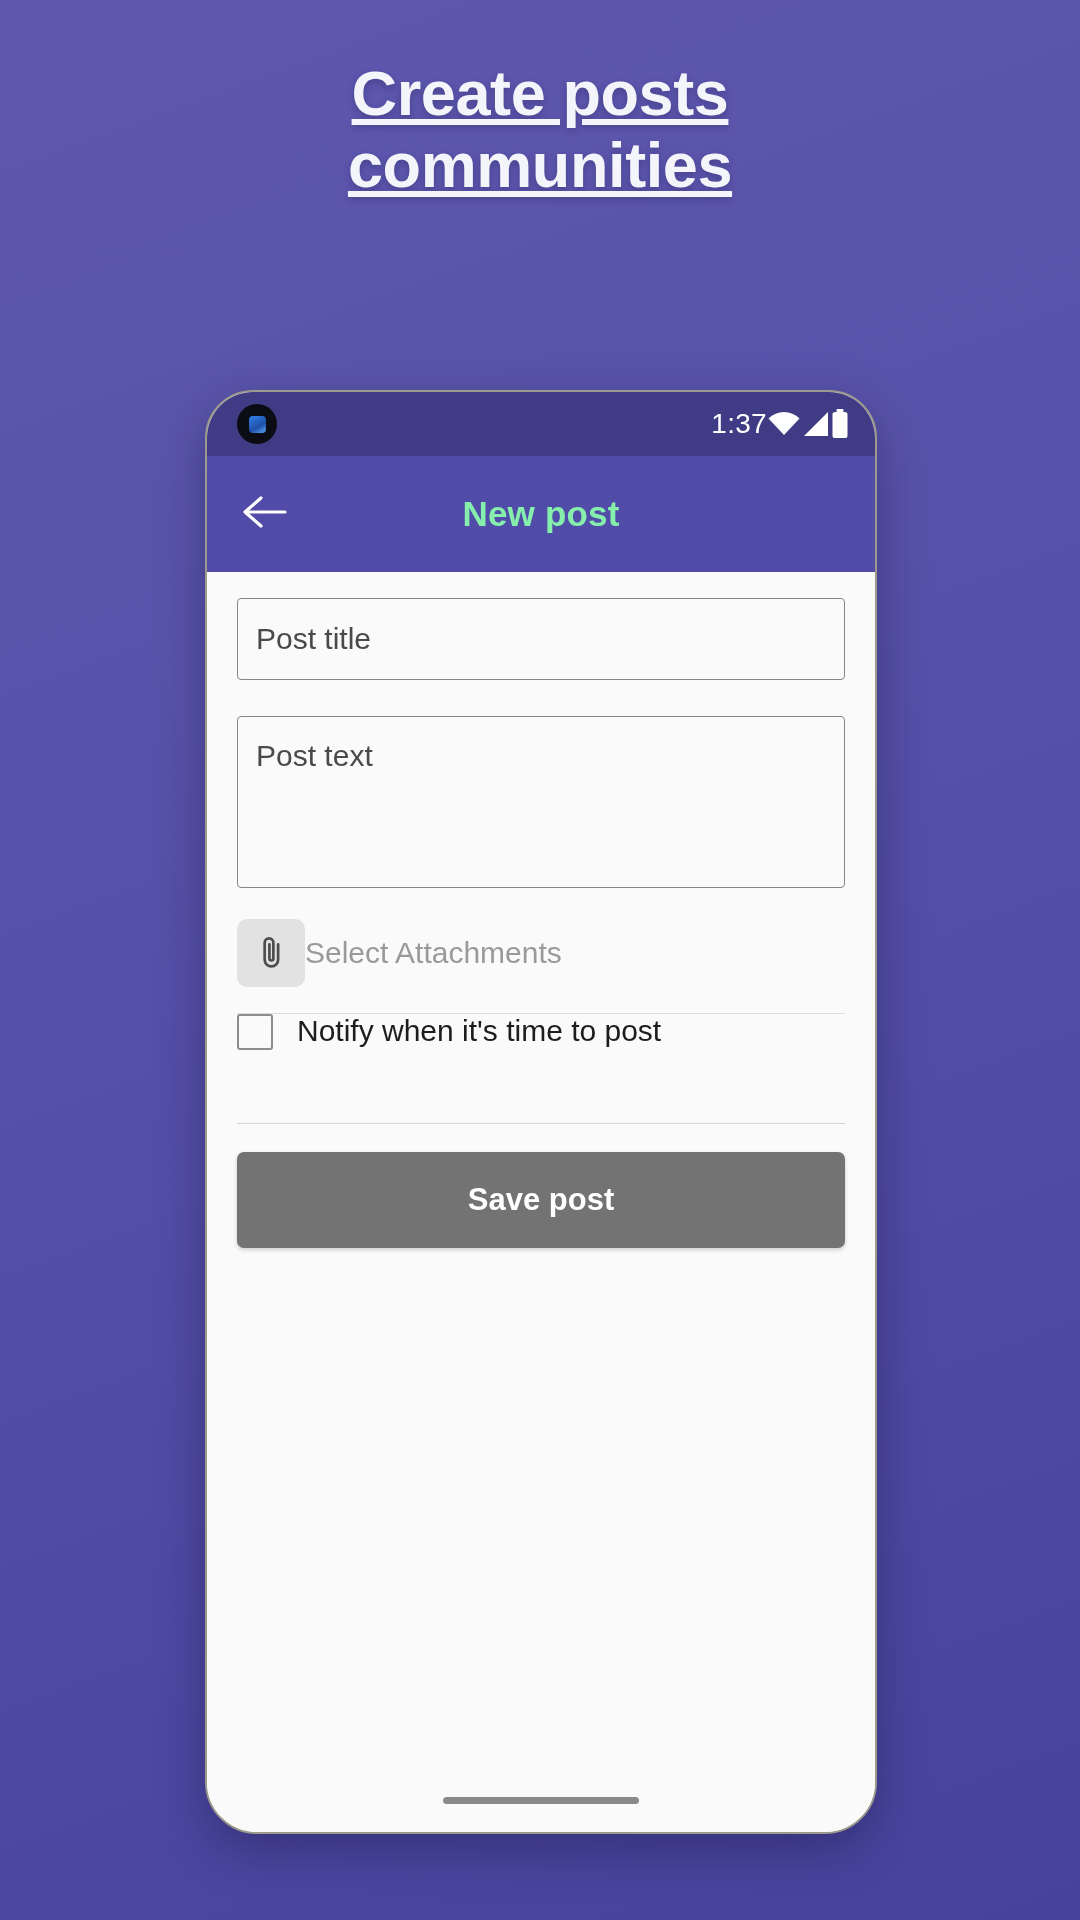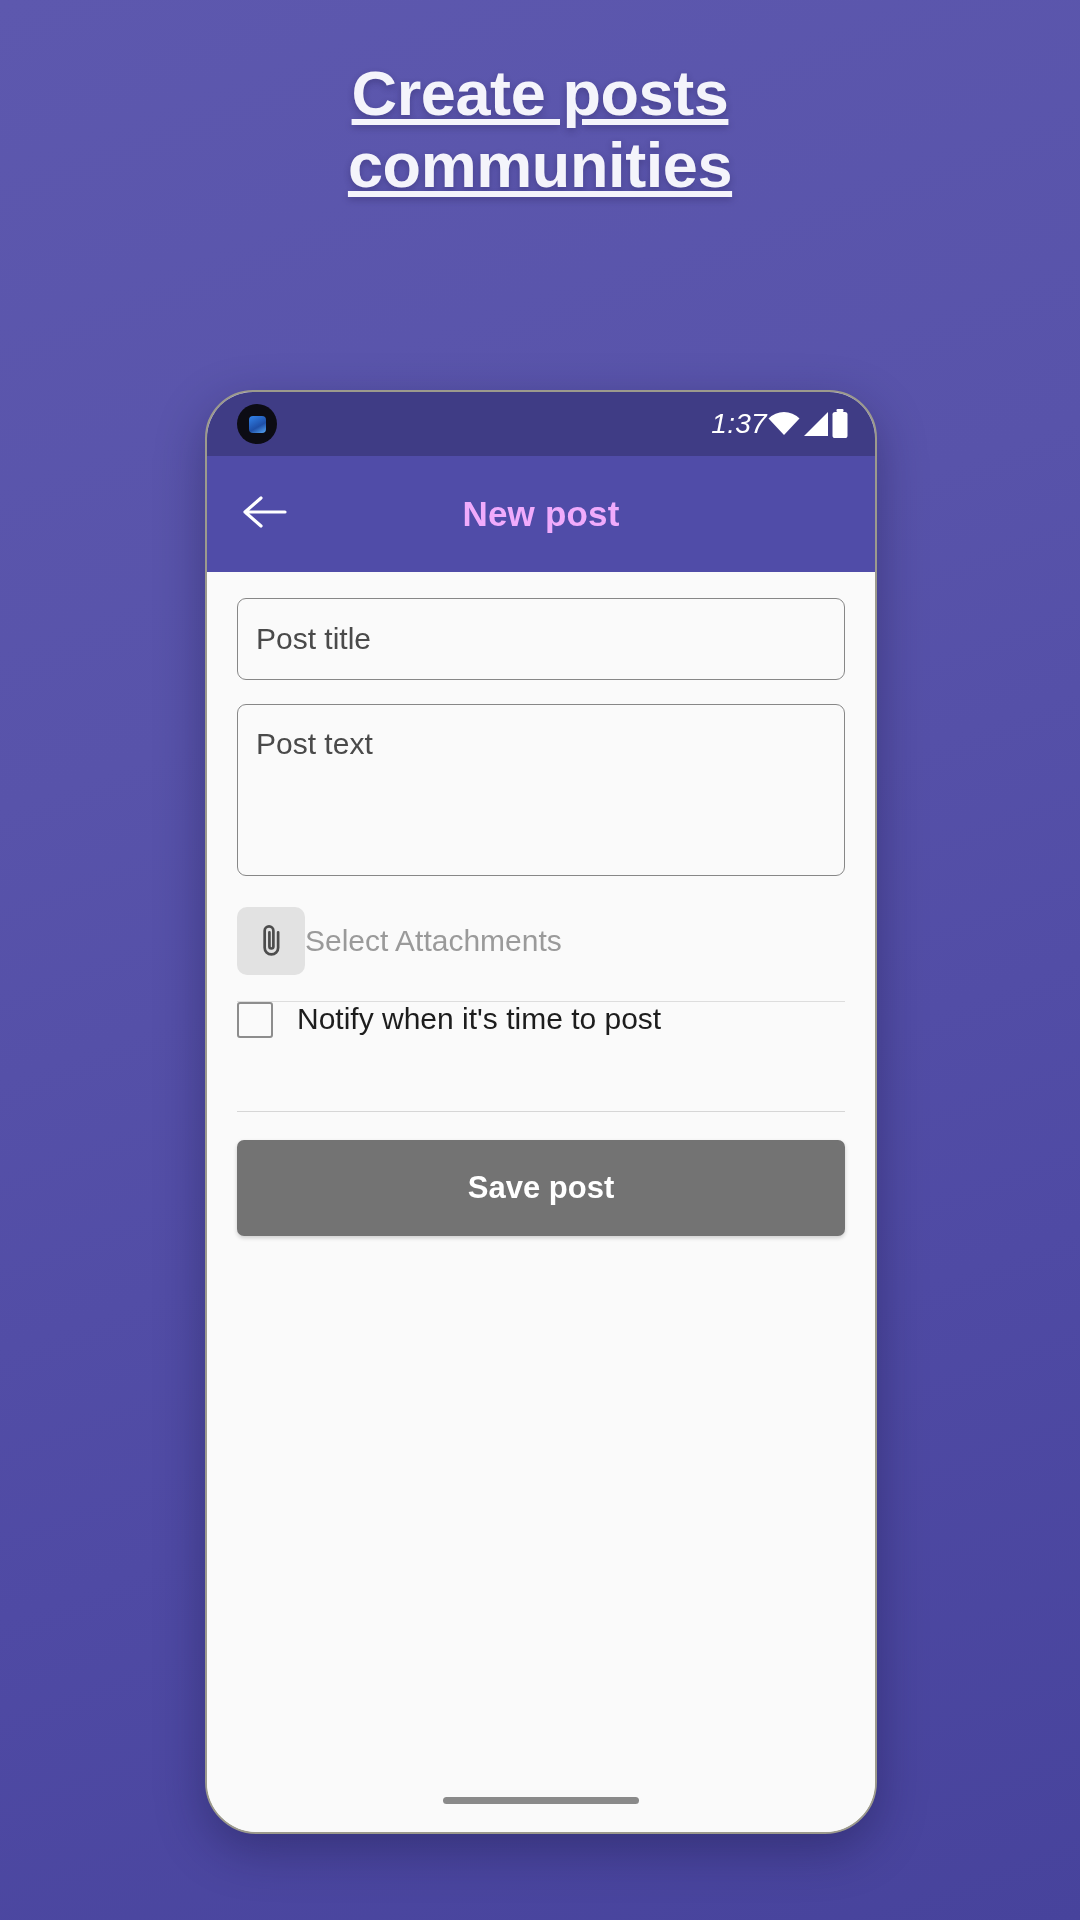--- a/index.html
+++ b/index.html
@@ -68,21 +68,20 @@
   .punch-lens {
     width: 17px;
     height: 17px;
     border-radius: 4px;
     background: linear-gradient(150deg, #2f7be0 10%, #1e4fa8 60%, #57a8f5 100%);
   }
   .status-right {
     margin-left: auto;
     display: flex;
     align-items: center;
-    font-style: italic;
   }
   .status-time {
     color: #ffffff;
     font-size: 28px;
     font-weight: 500;
     letter-spacing: 0.3px;
   }
   .status-right svg { display: block; }
 
   
@@ -100,53 +99,54 @@
     display: flex;
     align-items: center;
     justify-content: center;
     flex: none;
   }
   .app-bar-title {
     position: absolute;
     left: 0;
     width: 100%;
     text-align: center;
-    color: #f0abfc;
+    color: #86efac;
     font-size: 35px;
     font-weight: bold;
     letter-spacing: 0.2px;
     pointer-events: none;
   }
 
   
   .screen {
     background: #fafafa;
     height: calc(100% - 180px);
     padding: 26px 30px 0 30px;
     position: relative;
   }
 
   .field {
     width: 100%;
     border: 1.6px solid #878787;
-    border-radius: 9px;
+    border-radius: 4px;
     background: #fafafa;
     color: #737373;
     font-family: "Liberation Sans", sans-serif;
     font-size: 30px;
     padding: 0 18px;
     outline: none;
   }
   .field::placeholder { color: #4a4a4a; opacity: 1; }
   .field-title { height: 82px; margin-bottom: 24px; }
   .field-text {
     height: 172px;
     padding-top: 19px;
     resize: none;
     line-height: 1.3;
+    margin-top: 12px;
   }
 
   
   .picker-row {
     display: flex;
     align-items: center;
     height: 122px;
     border-bottom: 1.5px solid #dddddd;
   }
   .picker-icon {

